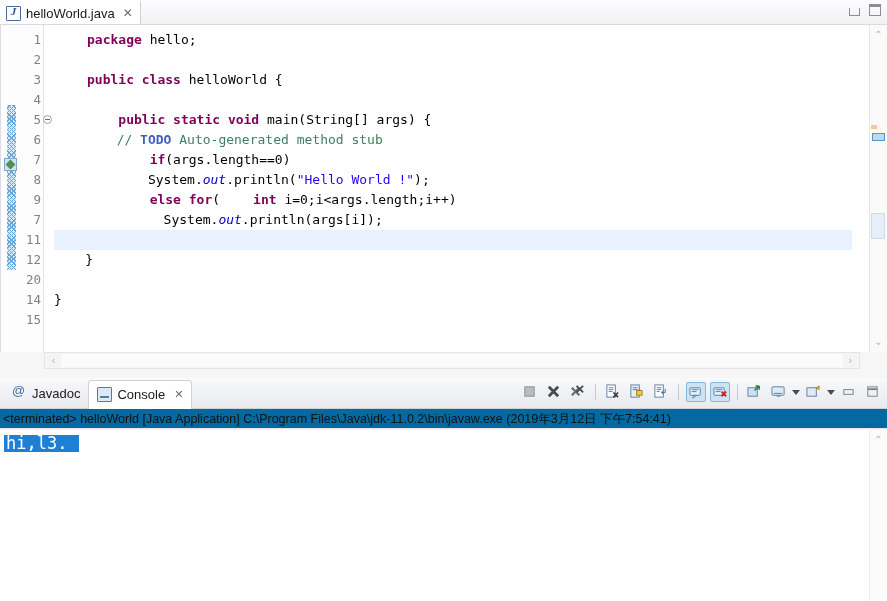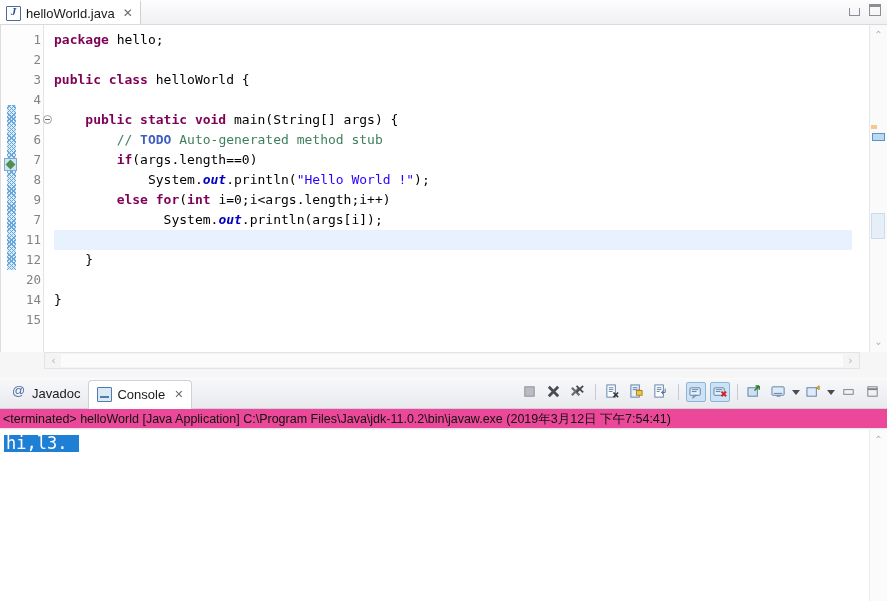--- a/index.html
+++ b/index.html
@@ -112,25 +112,25 @@
   .code-area {
     position: absolute; left: 53px; top: 0; right: 35px; height: 327px;
     padding-top: 5px;
     font-family: "DejaVu Sans Mono", monospace;
     font-size: 13px;
     white-space: pre;
     overflow: hidden;
   }
   .cl { height: 20px; line-height: 20px; }
   .cl.current { background: #e8f2fe; margin-left: -53px; padding-left: 53px; margin-right: -35px; }
-  .kw { color: #7f0055; font-weight: bold; }
+  .kw { color: #7f0055; font-weight: bold; margin-left: 33px; }
   .str { color: #2a00ff; }
   .cmt { color: #3f7f5f; }
   .todo { color: #3f5fbf; font-weight: bold; }
-  .fld { color: #0000c0; font-weight: bold; font-style: italic; }
+  .fld { color: #0000c0; font-weight: normal; font-style: italic; }
   .pln { color: #000000; }
 
   
   .v-scroll {
     position: absolute; right: 0; top: 0; width: 17px; height: 327px;
     background: #fafafa; border-left: 1px solid #e6e6ea;
   }
   .v-scroll .arrow {
     position: absolute; left: 0; width: 17px; height: 16px;
     color: #b0b0b6; font-size: 10px; text-align: center; line-height: 16px;
@@ -232,21 +232,21 @@
     display: block;
   }
   .caret-dn {
     width: 0; height: 0; border-left: 4px solid transparent;
     border-right: 4px solid transparent; border-top: 5px solid #4a4a52;
     margin-left: -1px;
   }
 
   .console-head {
     position: absolute; left: 0; top: 30px; right: 0; height: 20px;
-    background: #ec4899; font-size: 12.5px; color: #111;
+    background: #0369a1; font-size: 12.5px; color: #111;
     padding: 2px 2px 0 3px; box-sizing: border-box; white-space: nowrap;
     overflow: hidden;
     border-bottom: 1px solid #e8e8ec;
   }
   .console-out {
     position: absolute; left: 0; top: 51px; right: 17px; bottom: 0;
     background: #ffffff;
     font-family: "DejaVu Sans Mono", monospace; font-size: 17px;
     padding: 3px 0 0 4px; box-sizing: border-box;
   }

